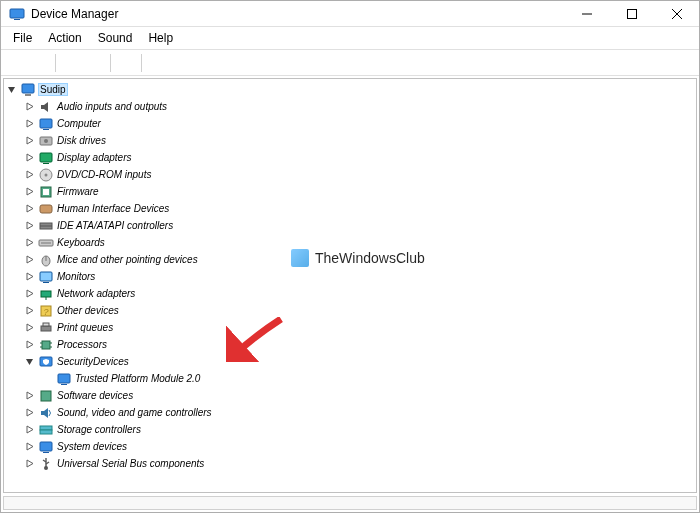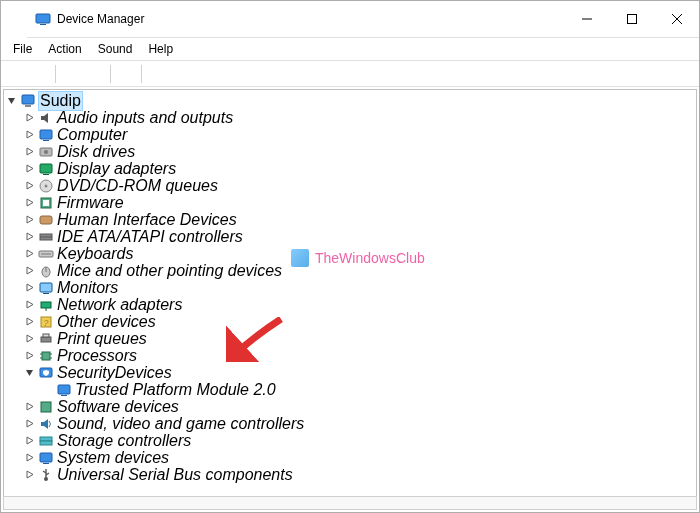--- a/index.html
+++ b/index.html
@@ -10,24 +10,23 @@
     background: #fff;
     width: 700px;
     height: 513px;
     overflow: hidden;
     position: relative;
     border: 1px solid #adadad;
   }
   .titlebar {
     display: flex;
     align-items: center;
-    height: 37px;
+    height: 26px;
     padding: 0 0 0 8px;
     border-bottom: 1px solid #e0e0e0;
-    margin-left: 26px;
   }
   .titlebar .app-icon {
     width: 16px; height: 16px;
     margin-right: 6px;
     display: flex; align-items: center; justify-content: center;
   }
   .titlebar .title { flex: 1; font-size: 12px; }
   .win-btns { display: flex; height: 100%; }
   .win-btn {
     width: 45px; height: 100%;
@@ -79,38 +78,38 @@
   .twisty {
     width: 11px; height: 11px;
     display: flex; align-items: center; justify-content: center;
     flex-shrink: 0;
   }
   .twisty svg { width: 9px; height: 9px; }
   .node-icon {
     width: 16px; height: 16px; flex-shrink: 0;
     display: flex; align-items: center; justify-content: center;
   }
-  .node-label { font-size: 16px; }
+  .node-label { font-size: 10px; }
   .node.selected .node-label {
     background: #cce8ff;
     outline: 1px solid #99d1ff;
     padding: 0 1px;
   }
   .statusbar {
     position: absolute;
     left: 2px; right: 2px; bottom: 2px;
     height: 14px;
     border: 1px solid #d0d0d0;
     background: #f8f8f8;
   }
   .watermark {
     position: absolute;
     left: 290px; top: 248px;
     display: flex; align-items: center; gap: 6px;
-    color: #ec4899;
+    color: #000000;
     font-size: 14px;
     pointer-events: none;
     opacity: 0.85;
   }
   .watermark .wm-icon {
     width: 18px; height: 18px;
     background: linear-gradient(135deg,#6fc3ff 0%,#3ba0e6 100%);
     border-radius: 2px;
   }
   .arrow-annot {
@@ -293,21 +292,21 @@
                 <svg viewBox="0 0 9 9">
                   <path d="M2 1 L8 4.5 L2 8 Z" fill="none" stroke="#606060" stroke-width="1"></path>
                 </svg>
               </span>
               <span class="node-icon">
                 <svg viewBox="0 0 16 16">
                   <circle cx="8" cy="8" r="6" fill="#ddd" stroke="#888"></circle>
                   <circle cx="8" cy="8" r="1.5" fill="#888"></circle>
                 </svg>
               </span>
-              <span class="node-label">DVD/CD-ROM queues</span>
+              <span class="node-label">DVD/CD-ROM inputs</span>
             </div>
           </li>
           <li>
             <div class="node">
               <span class="twisty">
                 <svg viewBox="0 0 9 9">
                   <path d="M2 1 L8 4.5 L2 8 Z" fill="none" stroke="#606060" stroke-width="1"></path>
                 </svg>
               </span>
               <span class="node-icon">

